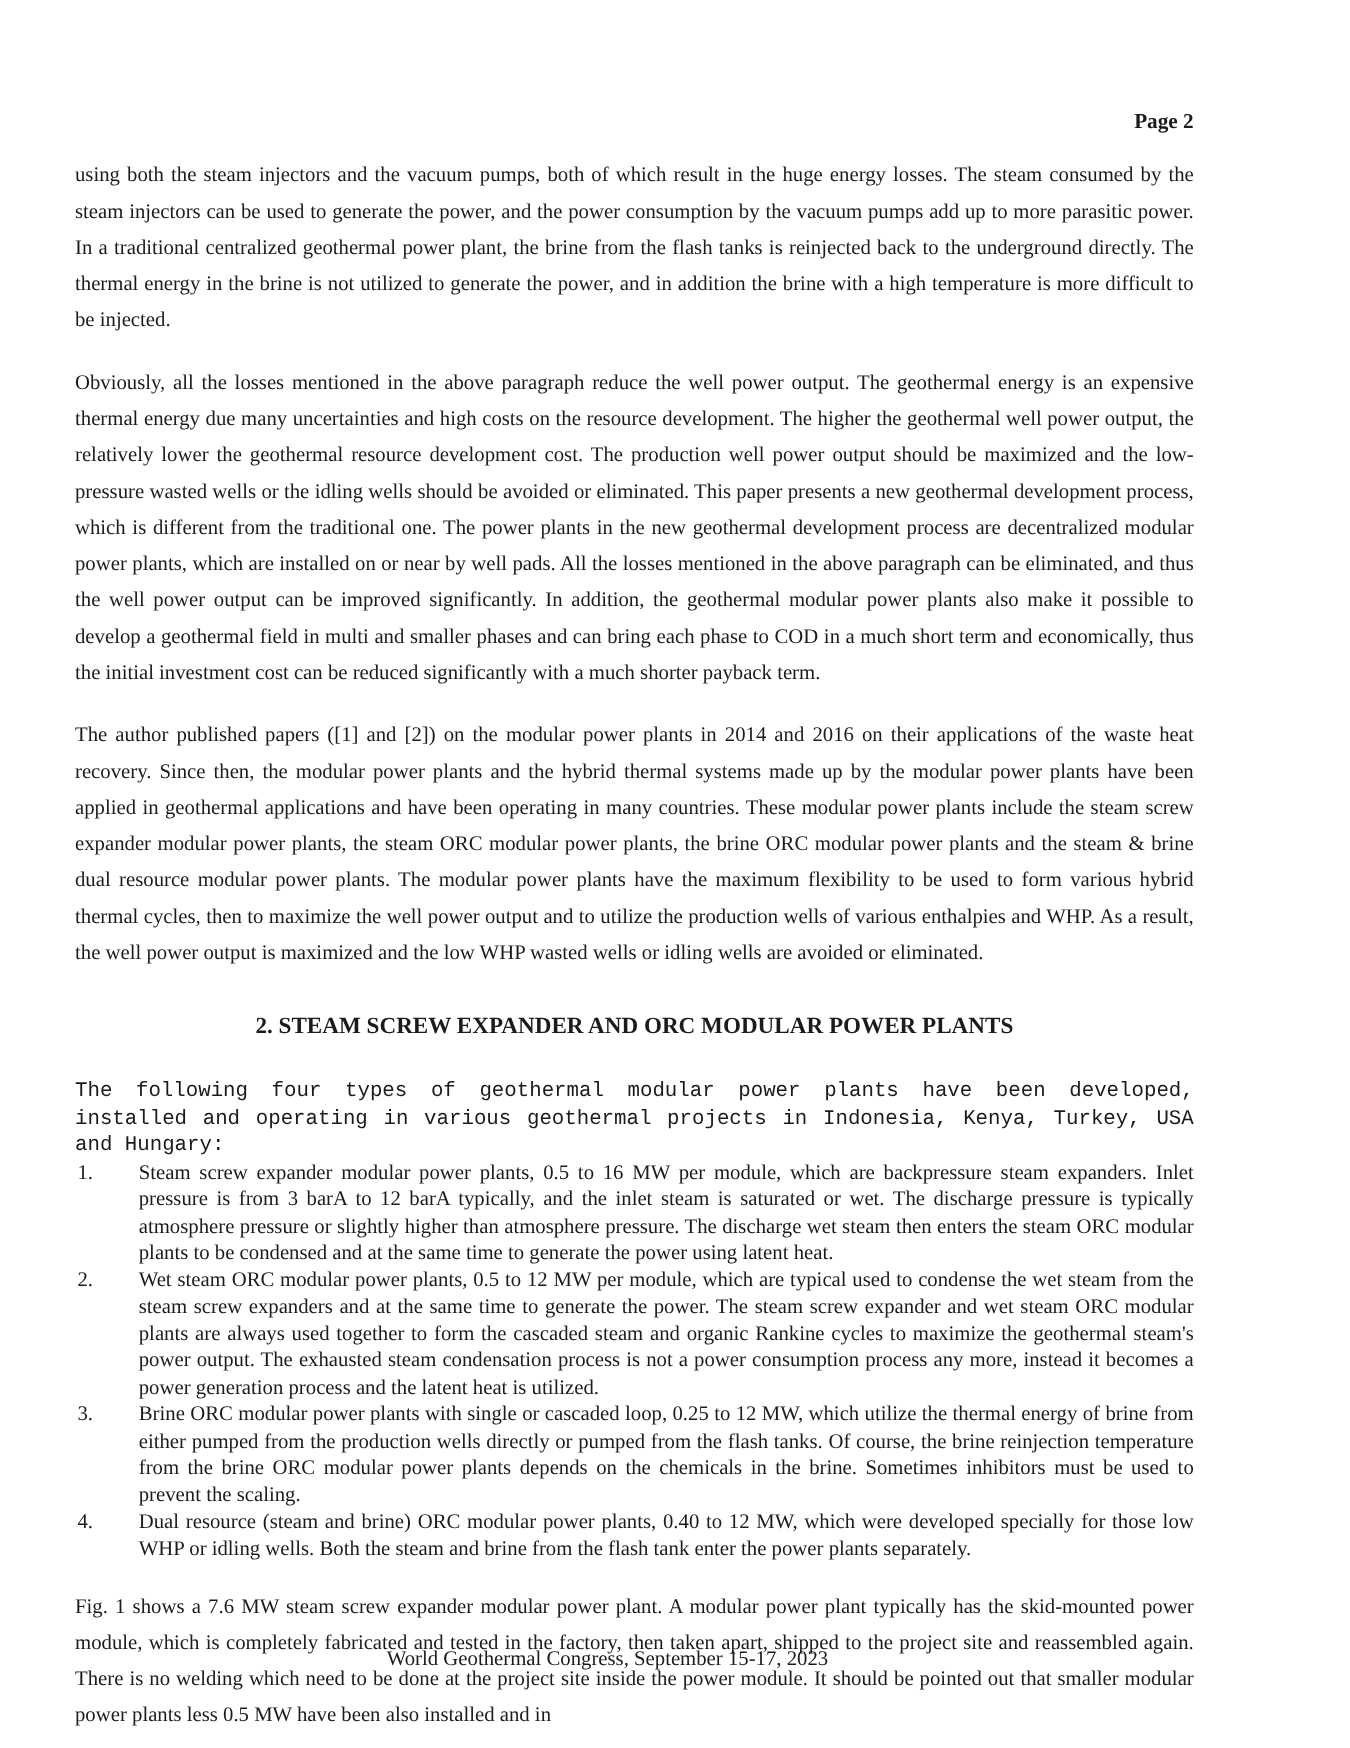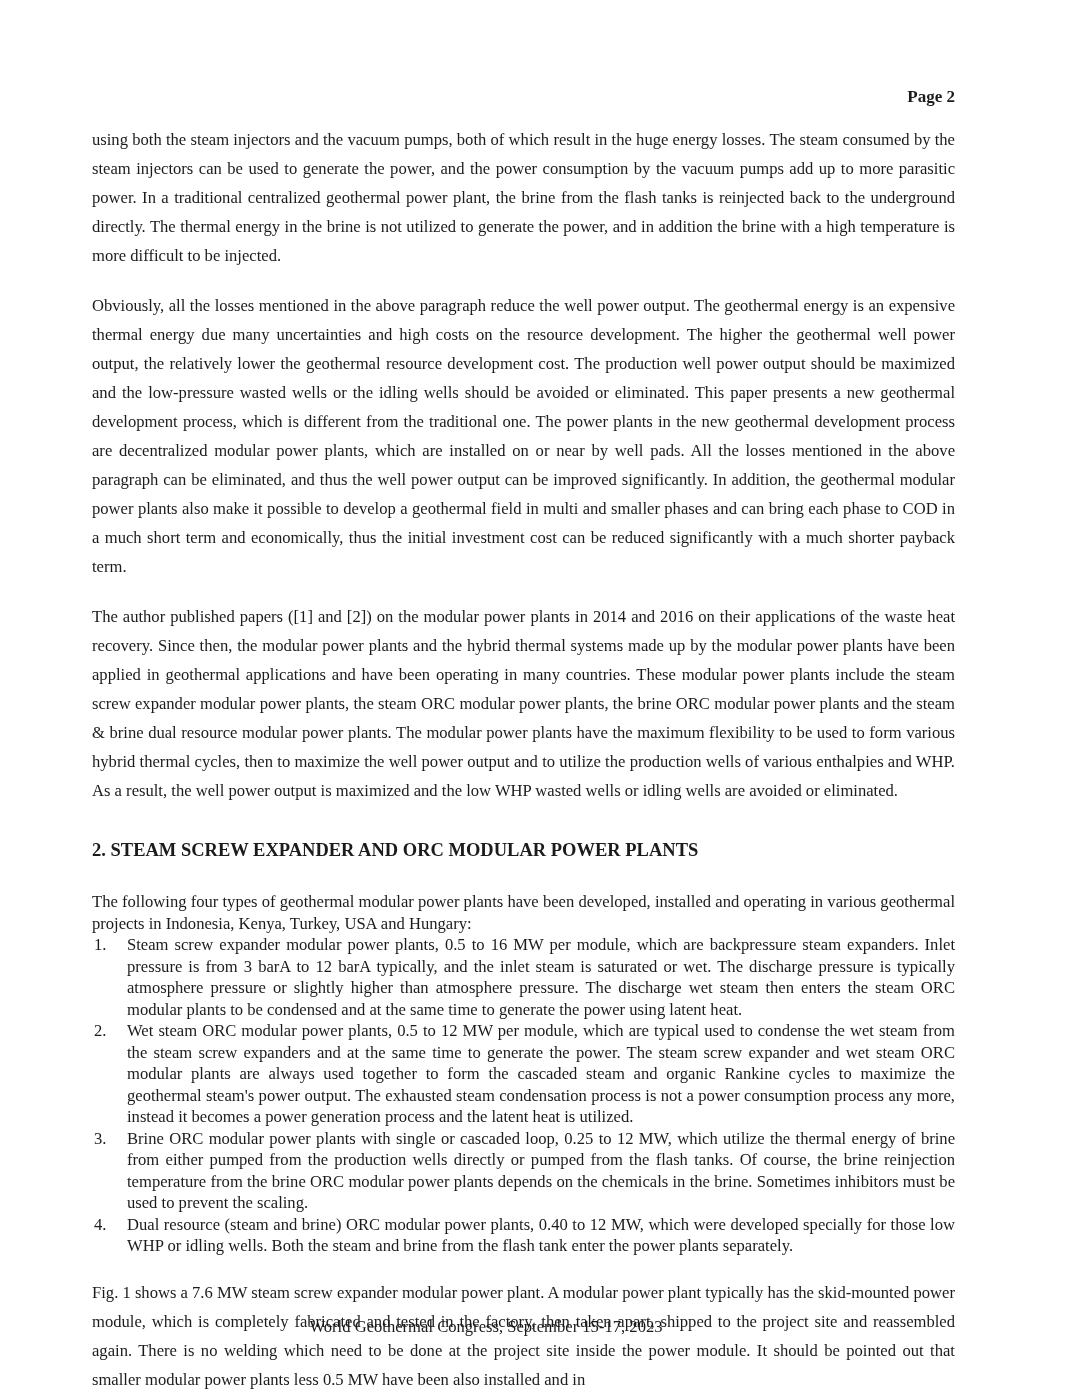--- a/index.html
+++ b/index.html
@@ -9,67 +9,70 @@
     height: 1398px;
     font-family: "Liberation Serif", "DejaVu Serif", serif;
     color: #1b1b1b;
     overflow: hidden;
   }
   .page {
     position: relative;
     width: 1080px;
     height: 1398px;
     background: #ffffff;
-    padding: 86px 125px 0 92px;
+    padding: 86px 125px 0 60px;
   }
   .page-number {
     text-align: right;
     font-weight: bold;
     font-size: 17px;
     line-height: 21px;
     margin-bottom: 18px;
   }
   p.body-par {
     font-size: 16.6px;
     line-height: 29px;
     text-align: justify;
     text-align-last: left;
     margin-bottom: 21px;
   }
   h2.section-heading {
+    text-align: center;
     font-weight: bold;
     font-size: 18.5px;
     line-height: 23px;
     margin-top: 34px;
     margin-bottom: 29px;
   }
   p.list-intro {
     font-size: 16.6px;
     line-height: 21.5px;
     text-align: justify;
     text-align-last: left;
     margin-bottom: 0;
+    font-family: Liberation Mono, monospace;
   }
   ol.numbered-list {
     list-style: none;
     margin: 0 0 21px 0;
   }
   ol.numbered-list li {
     display: flex;
     font-size: 16.6px;
     line-height: 21.5px;
   }
   ol.numbered-list .num {
     flex: 0 0 35px;
     padding-left: 2px;
   }
   ol.numbered-list .item-text {
     flex: 1 1 auto;
     text-align: justify;
     text-align-last: left;
+    margin-left: 16px;
   }
   .footer {
     position: absolute;
     left: 0;
     top: 1316px;
     width: 972px;
     text-align: center;
     font-size: 16.6px;
     line-height: 21px;
   }

